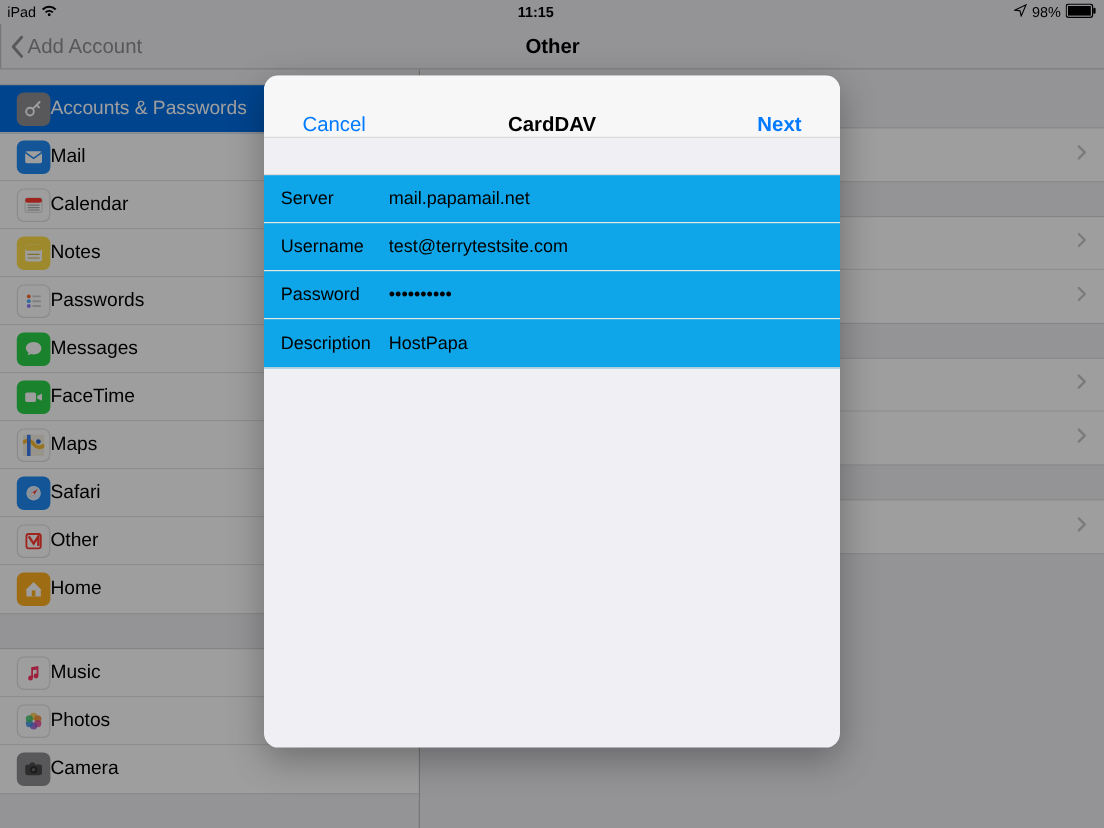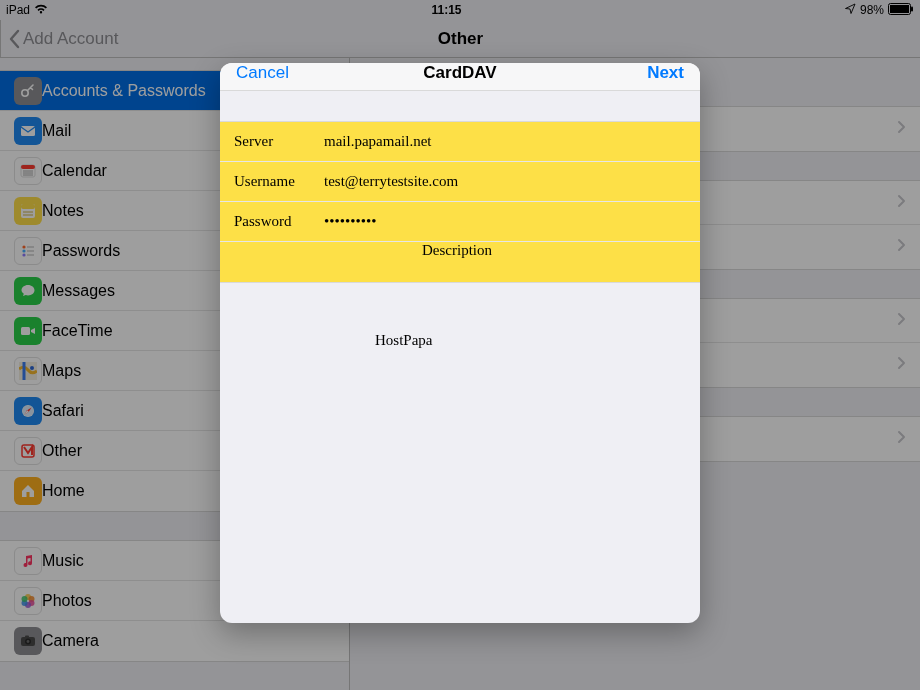--- a/index.html
+++ b/index.html
@@ -38,28 +38,28 @@
   .detail-group { background:#fff; border-top:1px solid #d9d9d9; border-bottom:1px solid #d9d9d9; margin-bottom:28px; }
   .detail-row { height:44px; display:flex; align-items:center; justify-content:flex-end; padding:0 14px; border-bottom:1px solid #e6e6e6; }
   .detail-row:last-child { border-bottom:none; }
   .chev { color:#c7c7cc; }
 
   
   .overlay { position:absolute; inset:0; background:rgba(0,0,0,0.38); }
 
   
   .modal { position:absolute; left:220px; top:63px; width:480px; height:560px; background:#efeff4; border-radius:12px; overflow:hidden; box-shadow:0 10px 30px rgba(0,0,0,0.3); }
-  .modal-header { height:28px; background:#f7f7f8; border-bottom:1px solid #d9d9d9; display:flex; align-items:flex-start; padding:0 16px; }
+  .modal-header { height:52px; background:#f7f7f8; border-bottom:1px solid #d9d9d9; display:flex; align-items:flex-end; padding:0 32px; }
   .mh-left { flex:0 0 80px; color:#007aff; font-size:17px; text-align:left; }
   .mh-title { flex:1; text-align:center; font-weight:700; font-size:17px; }
   .mh-right { flex:0 0 80px; color:#007aff; font-size:17px; font-weight:700; text-align:right; }
   .modal-spacer { height:30px; }
-  .modal-form { background:#fde047; border-top:1px solid #d9d9d9; border-bottom:1px solid #d9d9d9;font-family:Liberation Serif, serif; }
+  .modal-form { background:#0ea5e9; border-top:1px solid #d9d9d9; border-bottom:1px solid #d9d9d9; }
   .form-row { height:40px; display:flex; align-items:center; padding-left:14px; border-bottom:1px solid #e6e6e6; font-size:15px; }
-  .form-row:last-child { border-bottom:none;flex-direction:column; }
+  .form-row:last-child { border-bottom:none; }
   .form-label { width:90px; flex:0 0 90px; }
   .form-value { flex:1; border:none; outline:none; font-size:15px; font-family:inherit; color:#000; background:transparent; }
 </style>
 </head>
 <body>
 
 <div class="statusbar">
   <div class="sb-left">
     <span>iPad</span>
     <span class="wifi-icon">

